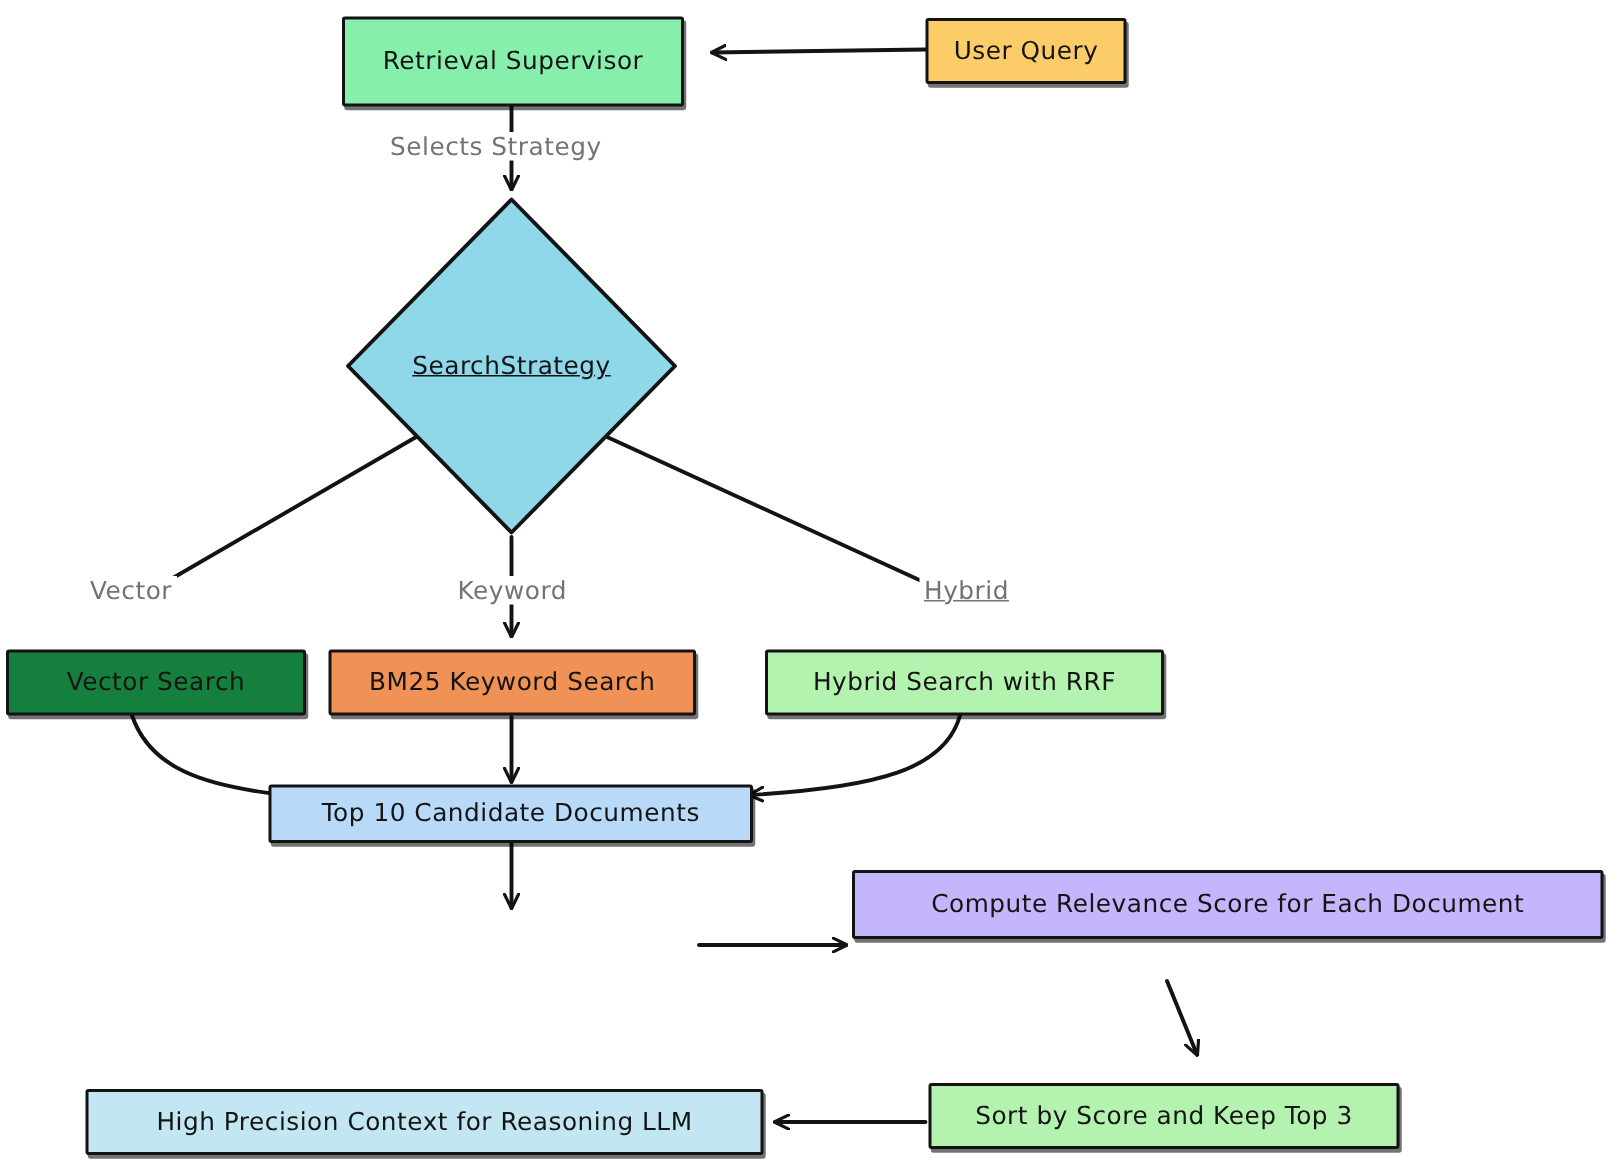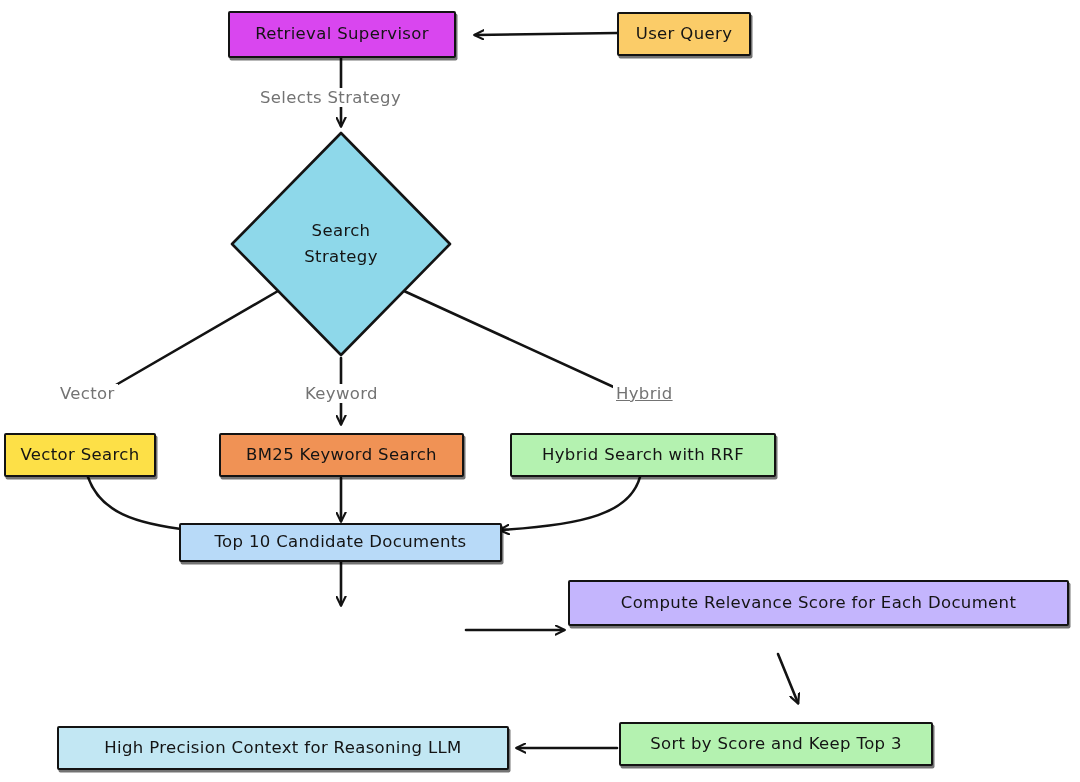--- a/index.html
+++ b/index.html
@@ -46,28 +46,28 @@
   .diamond-wrap {
     position: absolute;
   }
   .diamond-wrap svg { display: block; overflow: visible; }
   .diamond-label {
     position: absolute;
     left: 0; top: 0;
     width: 100%;
     height: 100%;
     display: flex;
-    flex-direction: column;
     align-items: center;
     justify-content: center;
     color: #141414;
     font-size: 16.5px;
     line-height: 1.55;
     letter-spacing: 0.35px;
     text-align: center;
+    text-decoration: underline;
   }
   .edge-label {
     position: absolute;
     color: #737373;
     font-size: 16.5px;
     letter-spacing: 0.35px;
     white-space: nowrap;
     background: #ffffff;
     padding: 0 3px;
   }
@@ -104,39 +104,39 @@
       <path d="M341,562 L341,605" marker-end="url(#ah)"></path>
 
       <path d="M466,630 L564,630" marker-end="url(#ah)"></path>
 
       <path d="M778,654 L798,703" marker-end="url(#ah)"></path>
 
       <path d="M617,748 L517,748" marker-end="url(#ah)"></path>
     </g>
   </svg>
 
-  <div class="node" style="left:228px; top:11px; width:228px; height:47px; background:#d946ef;">
+  <div class="node" style="left:228px; top:11px; width:228px; height:60px; background:#86efac;">
     <span>Retrieval Supervisor</span>
   </div>
 
   <div class="node" style="left:617px; top:12px; width:134px; height:44px; background:#fbcc68;">
     <span>User Query</span>
   </div>
 
   <div class="diamond-wrap" style="left:229px; top:130px; width:224px; height:228px;">
     <svg width="224" height="228" viewBox="0 0 224 228">
       <polygon points="112,3 221,114 112,225 3,114" fill="#8ed8ea" stroke="#131313" stroke-width="2.6" stroke-linejoin="round"></polygon>
     </svg>
     <div class="diamond-label">
       <div>Search</div>
       <div>Strategy</div>
     </div>
   </div>
 
-  <div class="node" style="left:4px; top:433px; width:152px; height:44px; background:#fde047;text-align:right;">
+  <div class="node" style="left:4px; top:433px; width:200px; height:44px; background:#15803d;text-align:right;">
     <span>Vector Search</span>
   </div>
 
   <div class="node" style="left:219px; top:433px; width:245px; height:44px; background:#f09255;">
     <span>BM25 Keyword Search</span>
   </div>
 
   <div class="node" style="left:510px; top:433px; width:266px; height:44px; background:#b4f2b0;">
     <span>Hybrid Search with RRF</span>
   </div>

